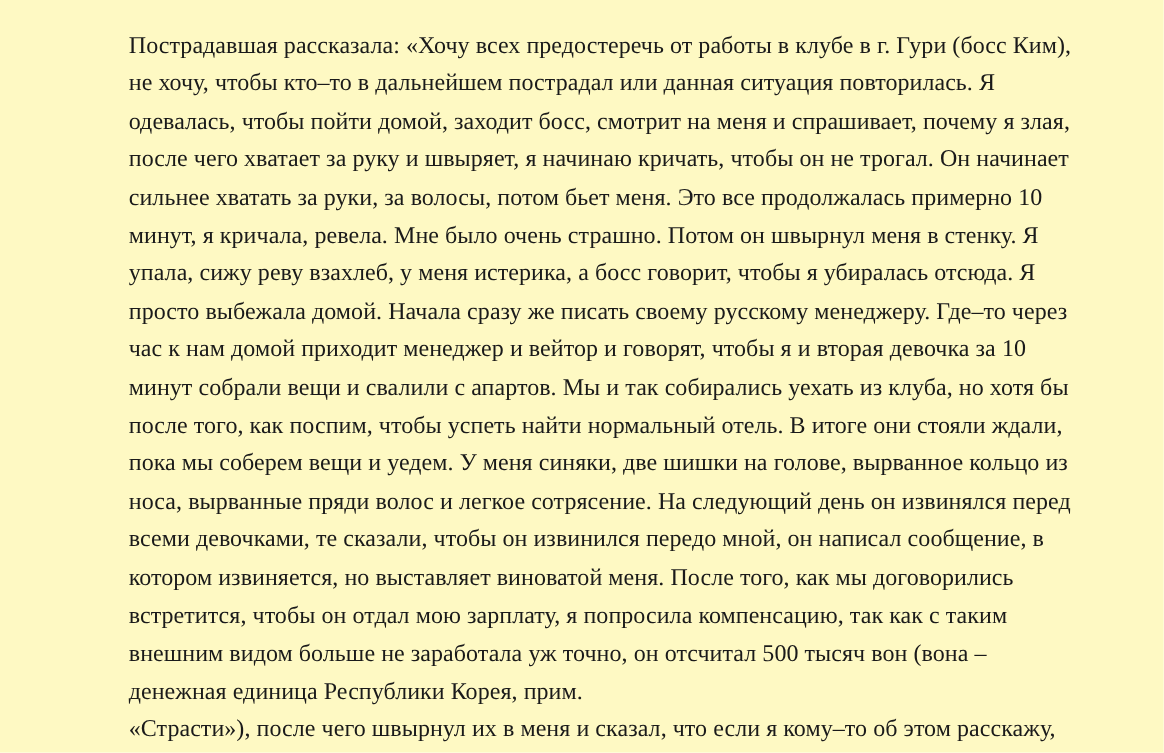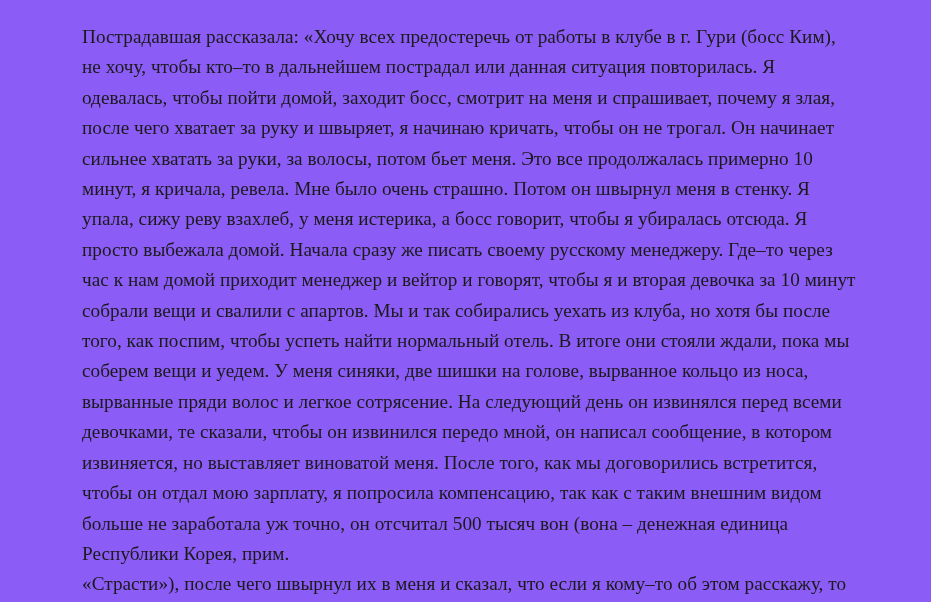--- a/index.html
+++ b/index.html
@@ -10,22 +10,22 @@
   body {
     width: 931px;
     height: 602px;
     overflow: hidden;
     font-family: "Liberation Serif", serif;
   }
   .page {
     box-sizing: border-box;
     width: 931px;
     height: 602px;
-    background: #8b5cf6;
-    padding: 22px 72px 0 82px;
+    background: #fef9c3;
+    padding: 22px 72px 0 103px;
   }
   .article-body {
     font-family: "Liberation Serif", serif;
     font-size: 19.2px;
     line-height: 30.4px;
     color: #1a1a1a;
     text-align: left;
     white-space: pre-wrap;
     word-wrap: break-word;
     letter-spacing: 0.05px;

